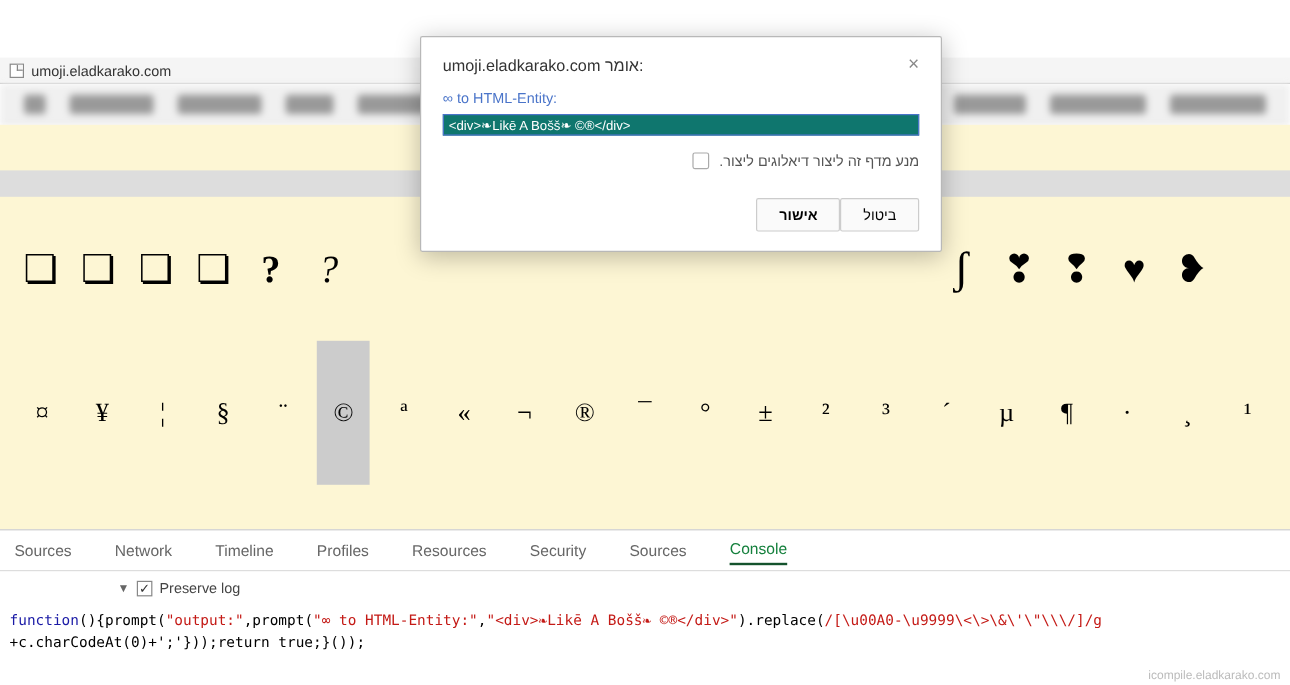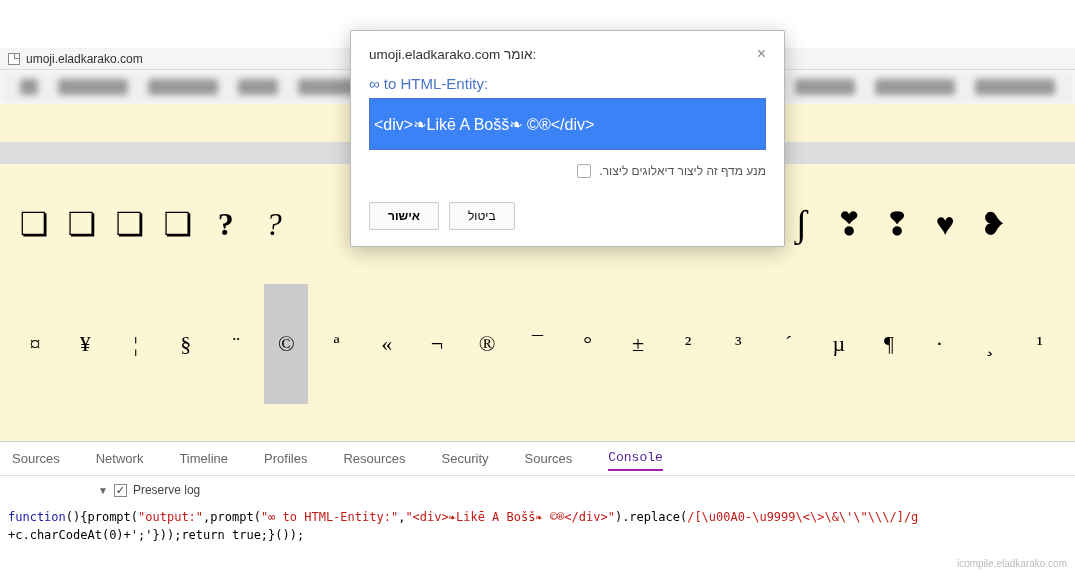--- a/index.html
+++ b/index.html
@@ -11,38 +11,38 @@
 .blur-item { background: #999; height: 16px; border-radius: 3px; }
 .content-area { background: #fdf6d4; height: 362px; position: relative; overflow: hidden; }
 .gray-strip { background: #ddd; height: 22px; width: 100%; }
 .char-row { display: flex; align-items: center; justify-content: space-around; padding: 0 10px; height: 120px; font-family: serif; }
 .char-cell { width: 44px; height: 120px; display: flex; align-items: center; justify-content: center; font-size: 32px; color: #000; }
 .char-cell.sel { background: #ccc; }
 .char-row.small .char-cell { font-size: 22px; }
 .devtools { position: absolute; bottom: 0; left: 0; right: 0; height: 130px; background: #fff; border-top: 1px solid #ccc; }
 .dt-tabs { display: flex; gap: 36px; padding: 6px 12px; border-bottom: 1px solid #ddd; font-size: 13px; color: #666; height: 34px; align-items: center; }
 .dt-tab { cursor: pointer; padding: 4px 0; }
-.dt-tab.active { color: #4c1d95; border-bottom: 2px solid #a21caf; font-family: Liberation Mono, monospace; }
+.dt-tab.active { color: #15803d; border-bottom: 2px solid #14532d; }
 .dt-subbar { display: flex; align-items: center; gap: 6px; padding: 4px 12px; font-size: 12px; color: #444; height: 28px; }
 .chk { width: 13px; height: 13px; border: 1px solid #888; display: inline-flex; align-items: center; justify-content: center; font-size: 11px; color: #333; }
 .dt-code { font-family: Menlo, Consolas, monospace; font-size: 12px; padding: 4px 8px; line-height: 1.5; white-space: pre; overflow: hidden; }
 .fn { color: #1a1aa6; }
 .str { color: #c41a16; }
 .re { color: #c41a16; }
 .paren { color: #000; }
 .modal-overlay { position: absolute; top: 30px; left: 350px; width: 435px; background: #fff; border: 1px solid #b8b8b8; border-radius: 2px; box-shadow: 0 4px 20px rgba(0,0,0,0.25); z-index: 100; padding: 0; }
 .modal-header { display: flex; justify-content: space-between; align-items: center; padding: 14px 18px 4px 18px; font-size: 13.5px; color: #333; }
 .modal-close { font-size: 16px; color: #888; cursor: pointer; }
 .modal-body { padding: 8px 18px 14px 18px; }
-.modal-label { font-size: 15px; color: #4a74c9; margin-bottom: 6px; }
-.modal-input { width: 100%; border: 1px solid #4a74c9; padding: 16px 4px; font-size: 16px; background: #3b82f6; color: #fff; }
+.modal-label { font-size: 12px; color: #4a74c9; margin-bottom: 6px; }
+.modal-input { width: 100%; border: 1px solid #4a74c9; padding: 2px 4px; font-size: 11px; background: #0f766e; color: #fff; }
 .modal-input::selection { background: #2951a3; color: #fff; }
 .modal-checkbox-row { display: flex; align-items: center; gap: 8px; margin-top: 14px; font-size: 12px; color: #555; direction: rtl; justify-content: flex-end; flex-direction: row-reverse; }
 .modal-checkbox-row .chk2 { width: 14px; height: 14px; border: 1px solid #aaa; border-radius: 2px; }
-.modal-footer { display: flex; gap: 10px; padding: 10px 18px 16px 18px; }
+.modal-footer { display: flex; justify-content: flex-end; padding: 10px 18px 16px 18px; }
 .modal-btn { border: 1px solid #ccc; background: #fafafa; padding: 6px 18px; font-size: 12px; cursor: pointer; border-radius: 2px; }
 .modal-btn.primary { font-weight: 600; }
 .footer-url { position: absolute; bottom: 2px; right: 8px; font-size: 10px; color: #bbb; font-family: Liberation Sans, sans-serif; }
 .tri { font-size: 10px; color: #666; }
 </style>
 </head>
 <body>
 
 <div class="titlebar">
   <span class="page-icon"></span>

